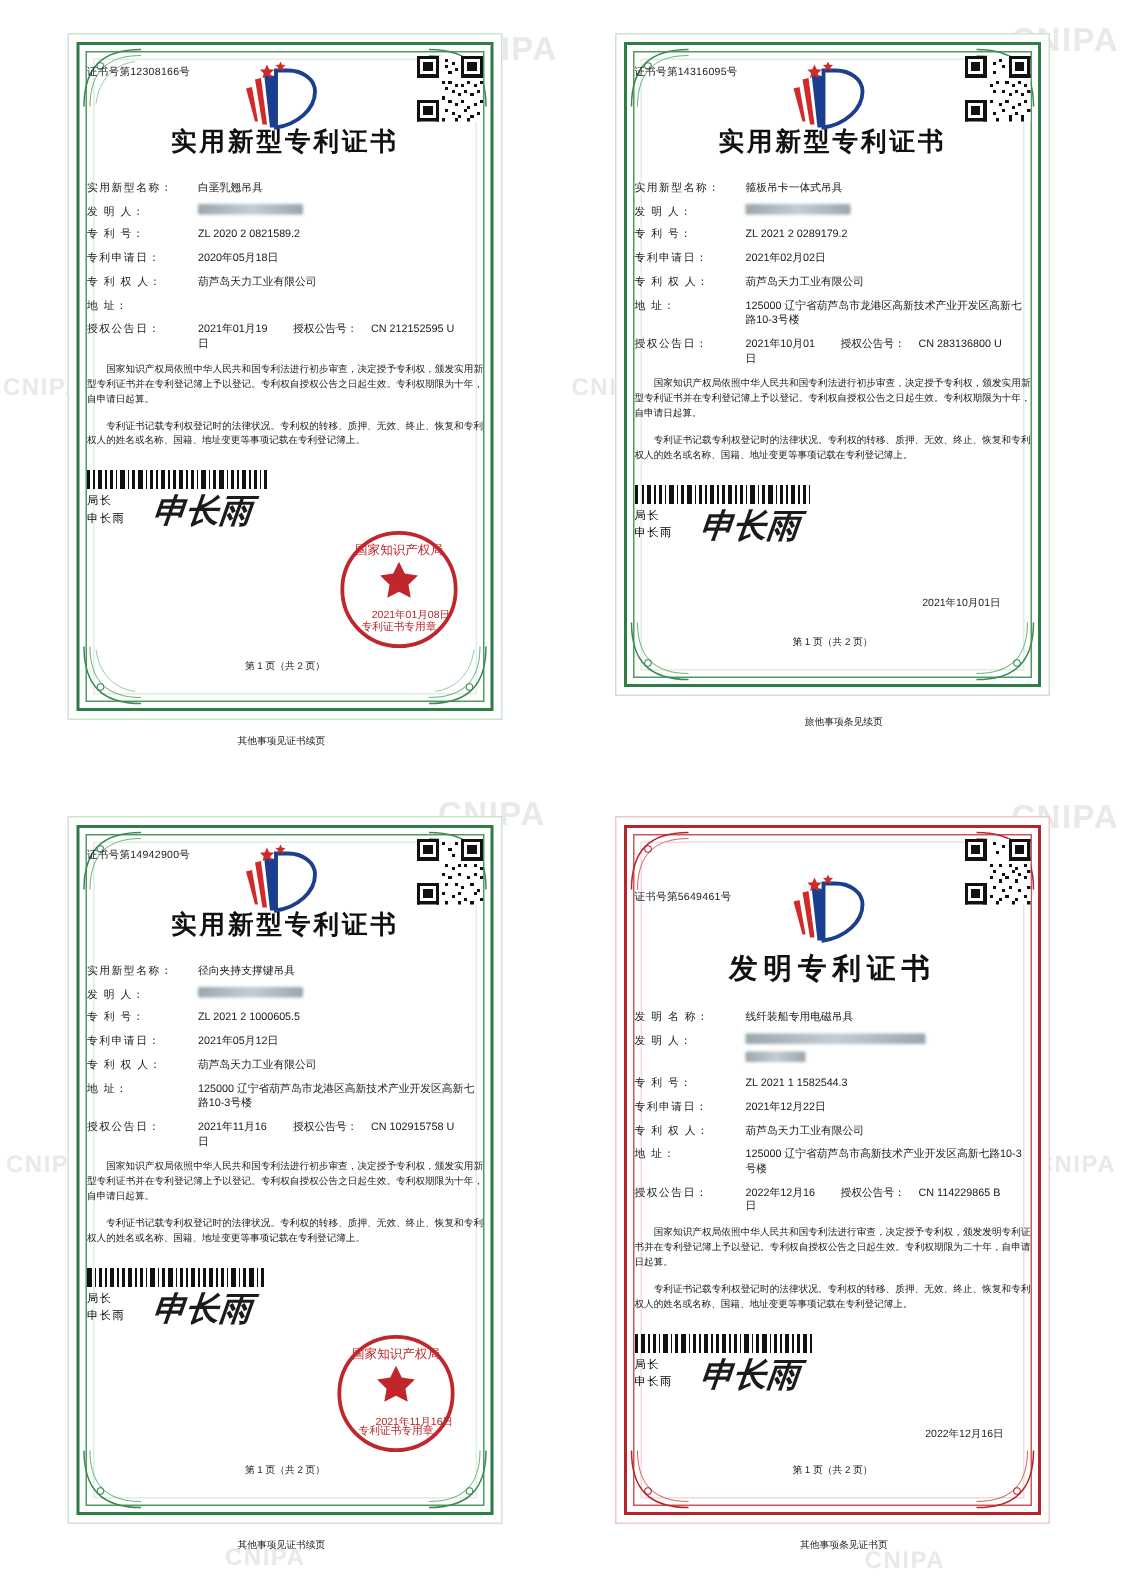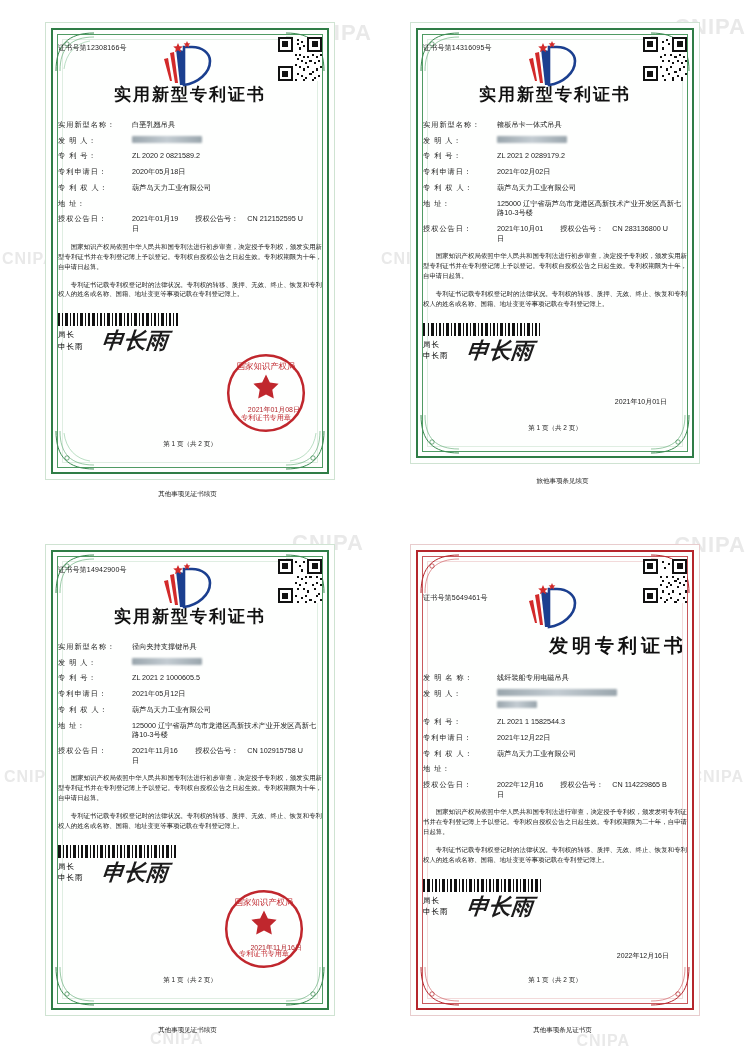--- a/index.html
+++ b/index.html
@@ -26,21 +26,21 @@
   .content{position:absolute;inset:14px 12px 10px 12px;}
 
   .topline{display:flex;justify-content:space-between;align-items:flex-start;}
   .certno{font-size:7px;color:#1c1c1c;letter-spacing:.2px;padding-top:6px;}
   .qr{width:44px;height:44px;}
   .qr canvas, .qr svg{display:block;}
 
   .logo{position:absolute;left:50%;top:2px;transform:translateX(-50%);width:72px;height:52px;}
 
   .title{text-align:center;font-family:"Liberation Serif","DejaVu Serif",serif;font-weight:bold;font-size:17px;letter-spacing:2px;color:#111;margin-top:2px;}
-  .cert.red .title{color:#111;text-align:right;}
+  .cert.red .title{color:#111;}
 
   .fields{margin-top:14px;font-size:7.2px;color:#1a1a1a;line-height:1.35;}
   .frow{display:flex;margin-bottom:6px;}
   .flabel{width:74px;flex:0 0 74px;letter-spacing:1px;}
   .fval{flex:1;}
   .blurred{display:inline-block;background:linear-gradient(90deg,#9aa6ad,#c3ccd2,#9aa6ad);color:transparent;border-radius:1px;filter:blur(1.2px);height:7px;}
   .tworow{display:flex;justify-content:space-between;}
   .tworow .half{width:48%;}
 
   .para{margin-top:8px;font-size:6.4px;line-height:1.55;color:#1a1a1a;text-align:justify;text-indent:2em;}
@@ -831,20 +831,21 @@
             <div class="frow">
                 <div class="flabel">专利申请日：</div>
                 <div class="fval">2021年12月22日</div>
               </div>
             <div class="frow">
                 <div class="flabel">专 利 权 人：</div>
                 <div class="fval">葫芦岛天力工业有限公司</div>
               </div>
             <div class="frow">
                 <div class="flabel">地 址：</div>
+                <div class="fval">125000 辽宁省葫芦岛市高新技术产业开发区高新七路10-3号楼</div>
               </div>
             <div class="frow tworow">
               <div class="half" style="display:flex;">
                   <div class="flabel">授权公告日：</div>
                   <div>2022年12月16日</div>
                 </div>
               <div class="half" style="display:flex;">
                   <div style="flex:0 0 52px;">授权公告号：</div>
                   <div>CN 114229865 B</div>
                 </div>

